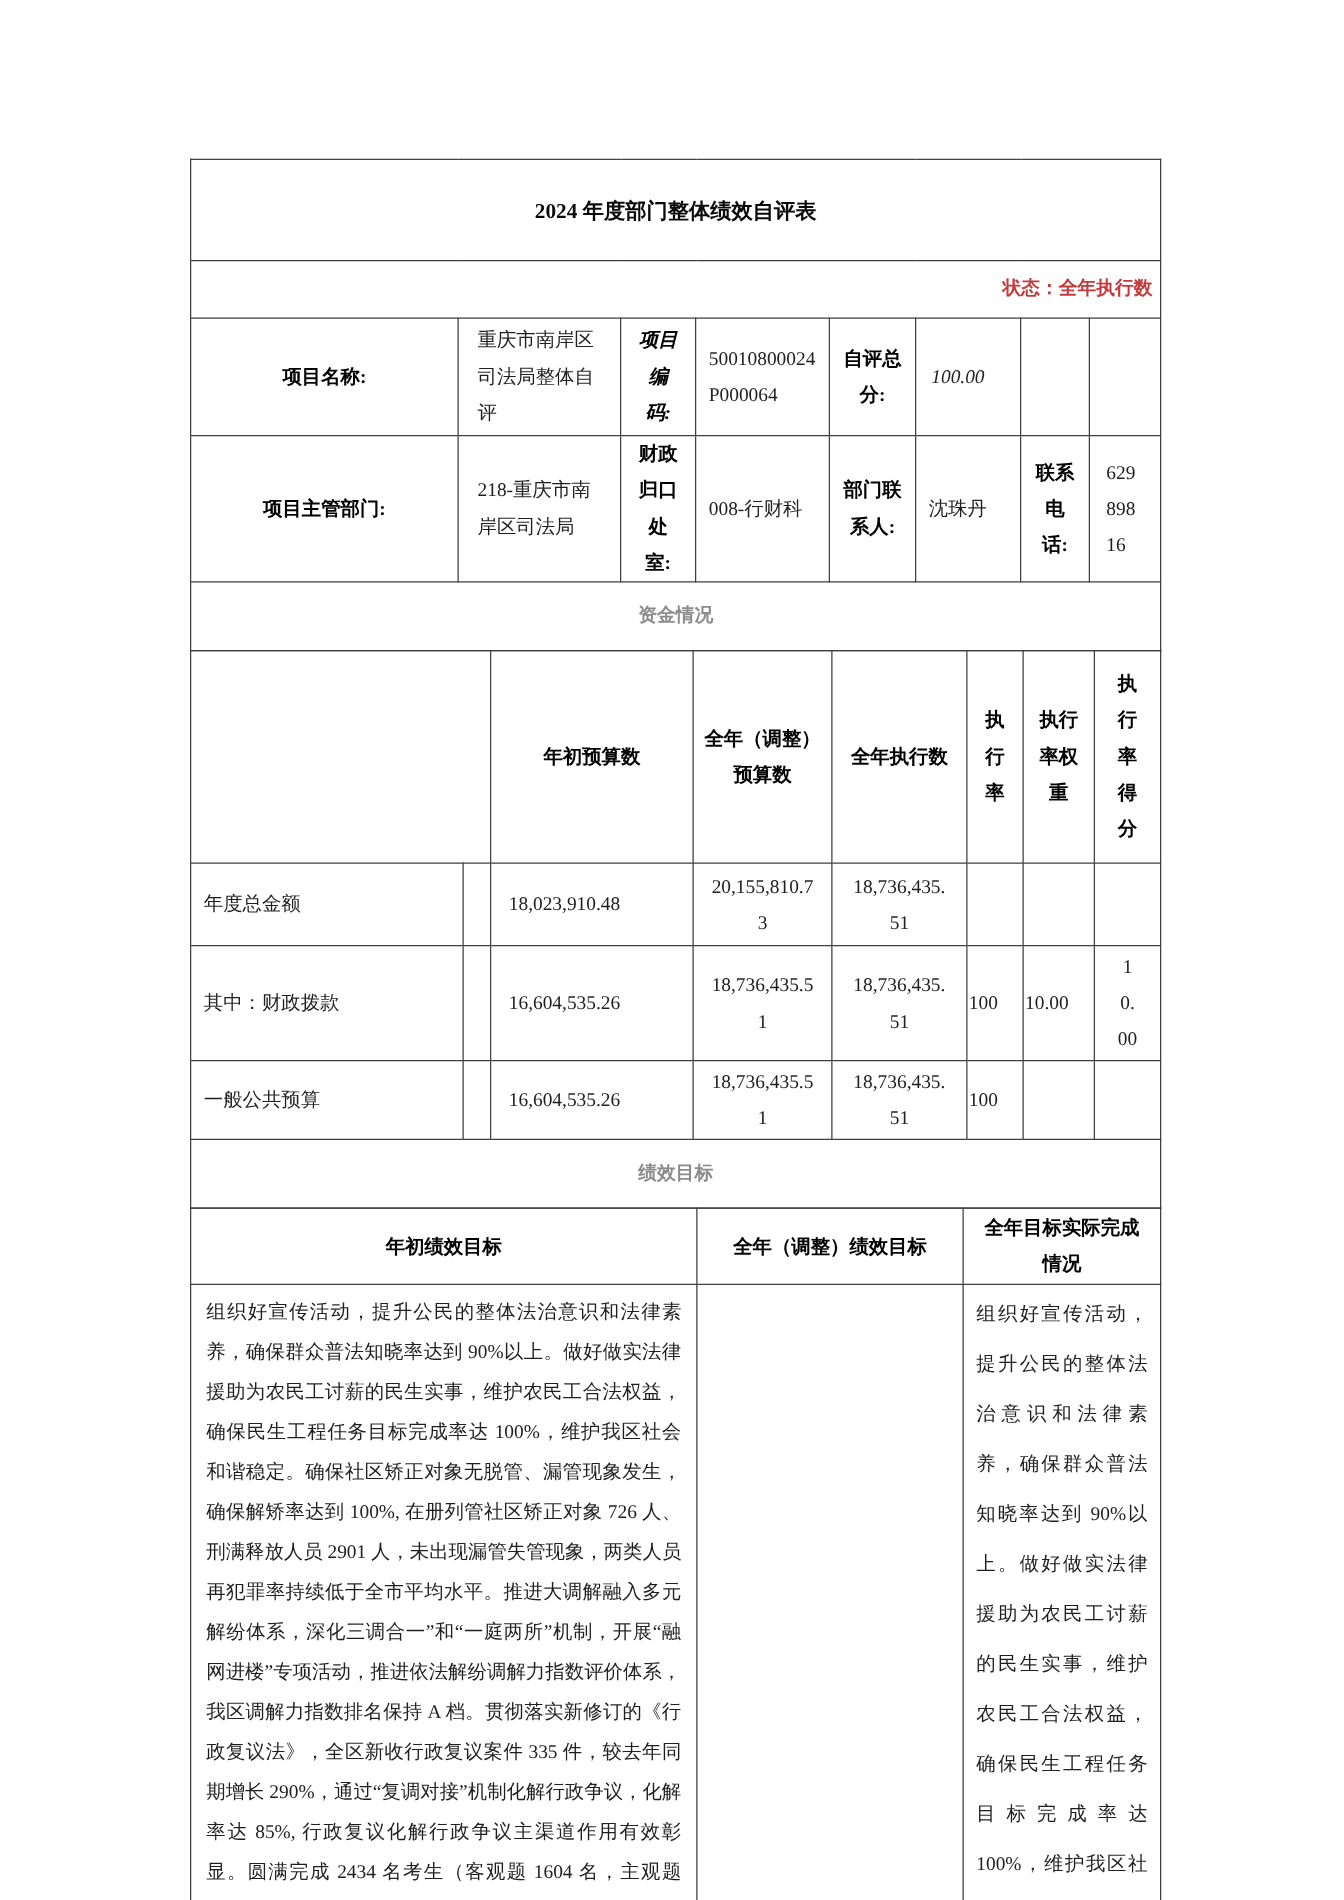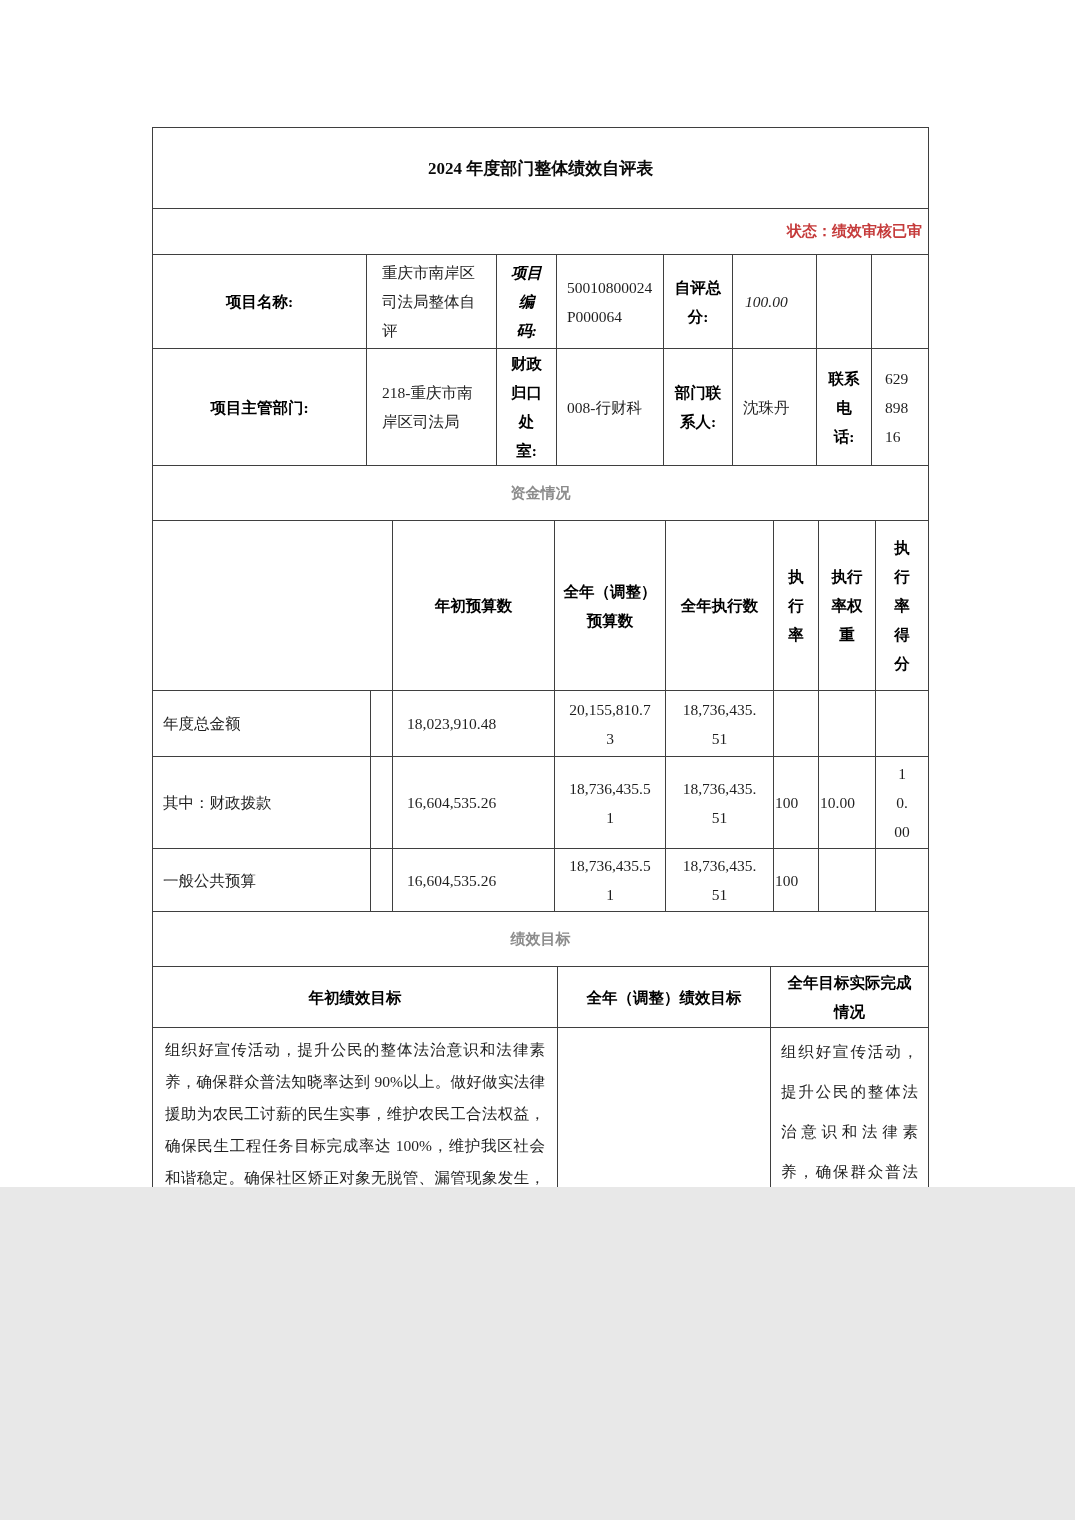--- a/index.html
+++ b/index.html
@@ -1,18 +1,18 @@
 <!DOCTYPE html>
 <html><head>
 <meta charset="utf-8">
 <style>
   html,body{margin:0;padding:0;background:#e8e8e8;}
   .sheet{
     position:relative;
-    width:1075px;height:1187px;
+    width:1075px;height:1520px;
     background:#ffffff;
     font-family:"Liberation Serif","DejaVu Serif",serif;
     color:#1f1f1f;
     overflow:hidden;
   }
   .doc{position:absolute;left:152px;top:127px;width:776px;}
   table{border-collapse:collapse;table-layout:fixed;width:776px;}
   table+table{margin-top:-1px;}
   td{border:1px solid #3f3f3f;font-size:15.5px;line-height:29px;vertical-align:middle;overflow:hidden;}
   .c{text-align:center;}
@@ -66,21 +66,21 @@
           <col style="width:84px">
           <col style="width:55px">
           <col style="width:57px">
       </colgroup>
       <tbody>
           <tr>
         <td class="title-cell" colspan="8">2024 年度部门整体绩效自评表</td>
       </tr>
       <tr>
         <td class="status-cell" colspan="8">
-          <span style="color:#c53b3b;">状态：绩效审核已审</span>
+          <span style="color:#c53b3b;">状态：全年执行数</span>
         </td>
       </tr>
       <tr class="row-info1">
         <td class="c b">项目名称:</td>
         <td class="v pad15">重庆市南岸区司法局整体自评</td>
         <td class="c b pad12">项目编码:</td>
         <td class="code-val">50010800024P000064</td>
         <td class="c b pad10">自评总分:</td>
         <td class="v pad12">100.00</td>
         <td></td>

